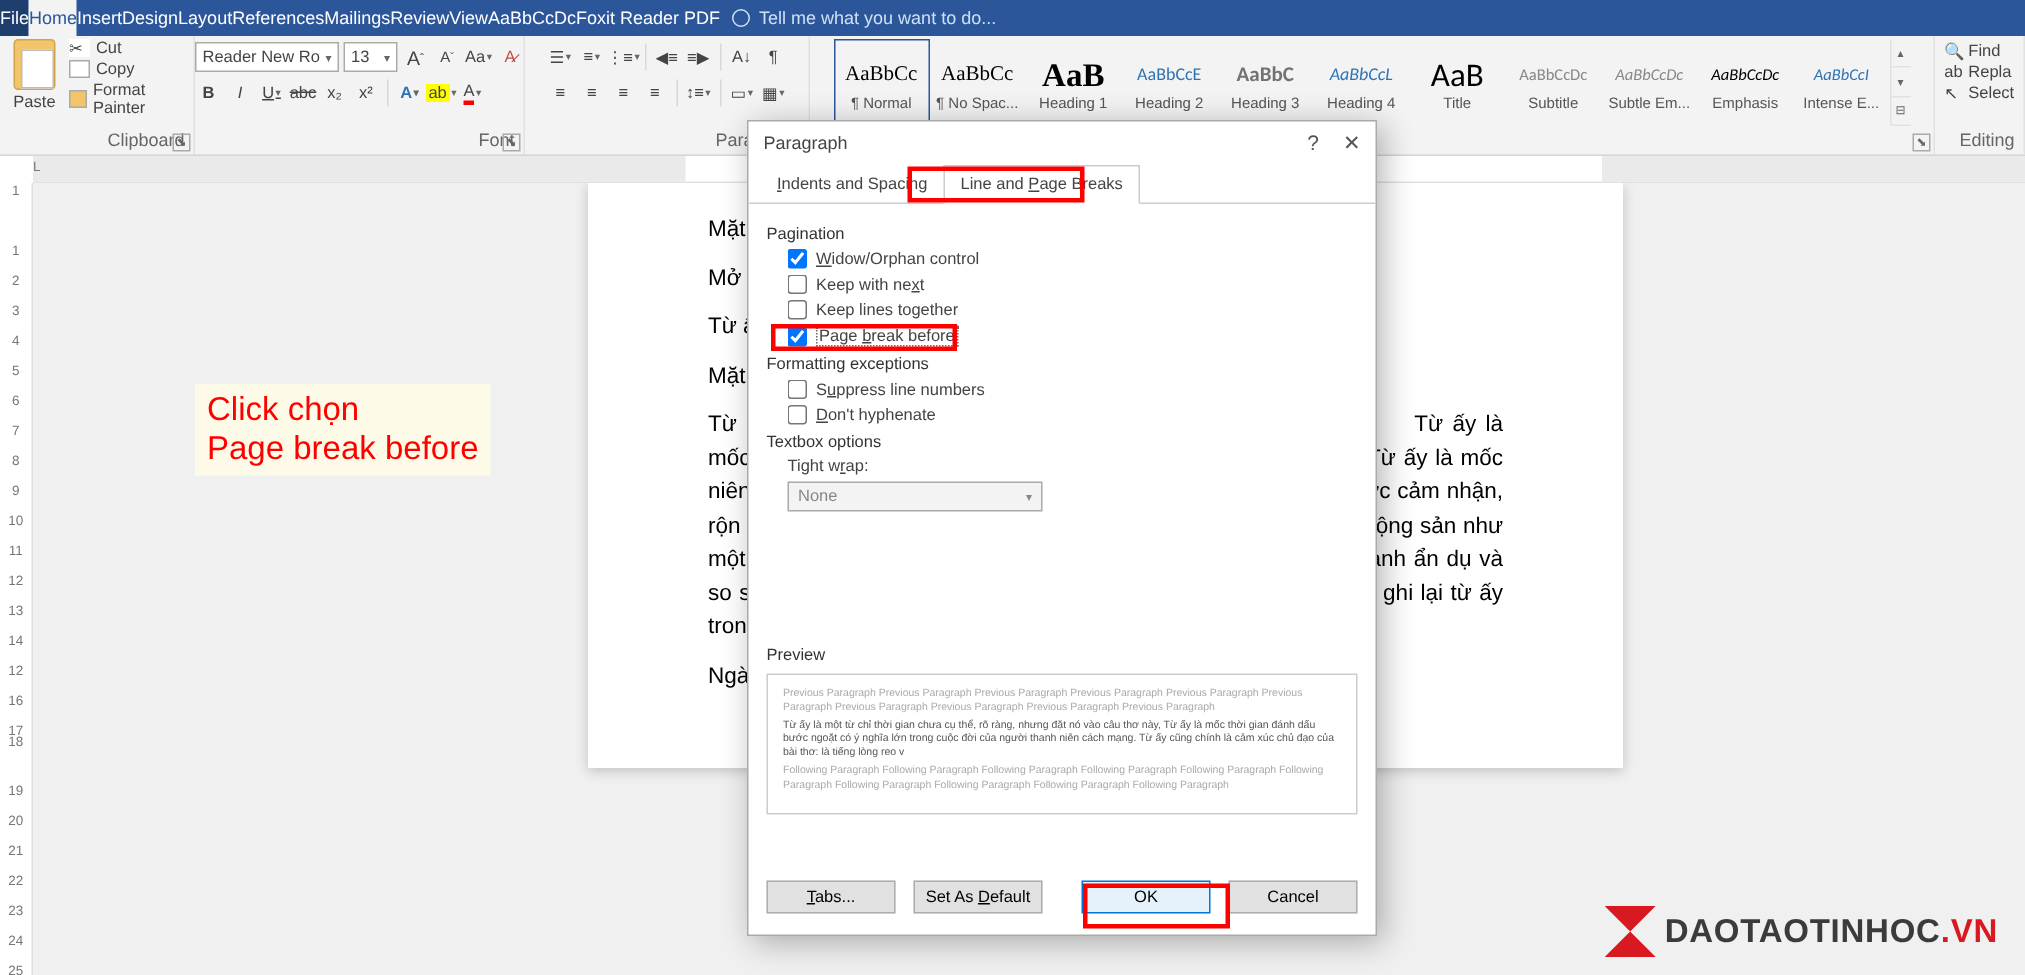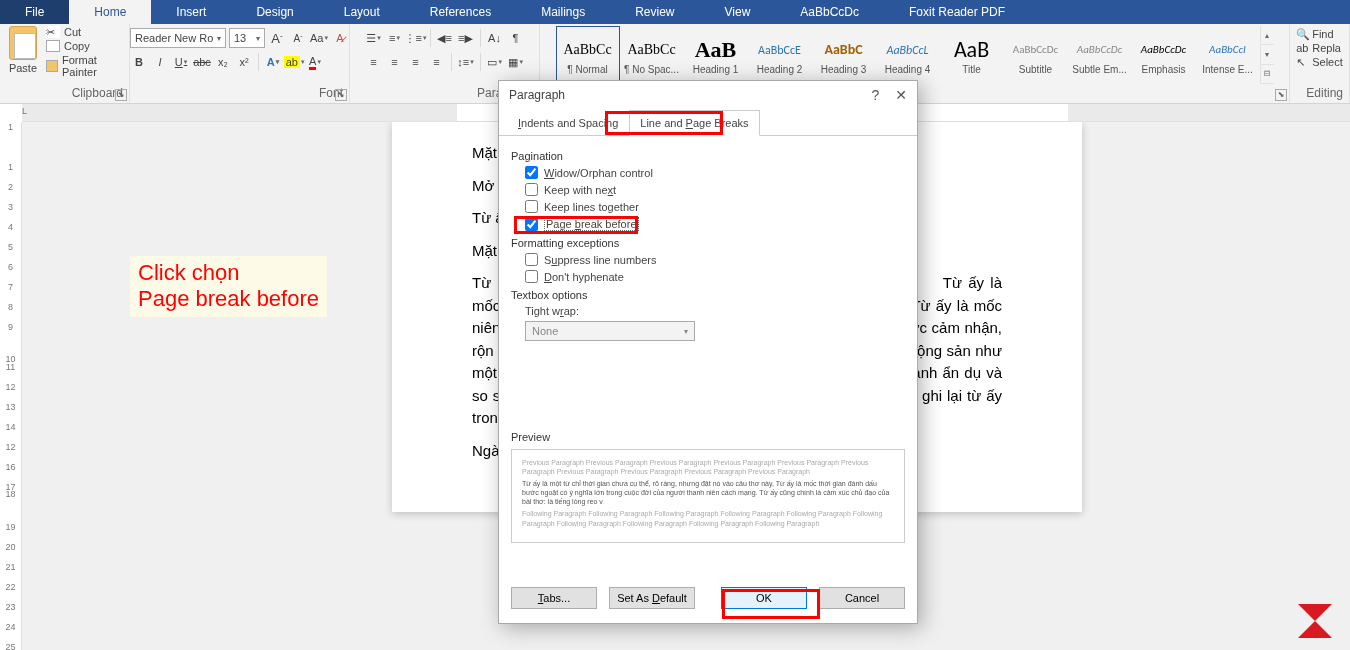--- a/index.html
+++ b/index.html
@@ -1,20 +1,20 @@
 <!DOCTYPE html>
 <html><head>
 <meta charset="utf-8">
 <style>
 * { margin: 0; padding: 0; box-sizing: border-box; font-family: "Segoe UI", Tahoma, sans-serif; }
 body { width: 1350px; height: 650px; background: #fff; overflow: hidden; position: relative; font-size: 11px; color: #444; }
 
 
 .ribbon-tabs { background: #2b579a; height: 24px; display: flex; align-items: stretch; color: #fff; font-size: 12px; }
-.ribbon-tabs .tab { padding: 0 25px; display: flex; align-items: center; cursor: pointer; }
+.ribbon-tabs .tab { padding: 0 0; display: flex; align-items: center; cursor: pointer; }
 .ribbon-tabs .tab.file { background: #1e3e6e; }
 .ribbon-tabs .tab.active { background: #f3f3f3; color: #2b579a; }
 .ribbon-tabs .tell-me { padding: 0 8px; display: flex; align-items: center; color: #cfe0f5; gap: 6px; }
 .ribbon-tabs .tell-me .bulb { width: 12px; height: 12px; border: 1px solid #cfe0f5; border-radius: 50%; position: relative; }
 
 
 .ribbon { background: #f3f3f3; height: 80px; display: flex; border-bottom: 1px solid #d4d4d4; }
 .group { border-right: 1px solid #e1e1e1; padding: 2px 6px 0 6px; display: flex; flex-direction: column; justify-content: space-between; align-items: center; position: relative; }
 .group-label { font-size: 12px; color: #666; padding: 2px 0 3px 0; text-align: right; width: 100%; }
 .group-launcher { position: absolute; right: 2px; bottom: 2px; width: 12px; height: 12px; border: 1px solid #aaa; font-size: 8px; text-align: center; line-height: 10px; color: #666; }
@@ -114,20 +114,24 @@
   <div class="tab active">Home</div>
   <div class="tab">Insert</div>
   <div class="tab">Design</div>
   <div class="tab">Layout</div>
   <div class="tab">References</div>
   <div class="tab">Mailings</div>
   <div class="tab">Review</div>
   <div class="tab">View</div>
   <div class="tab">AaBbCcDc</div>
   <div class="tab">Foxit Reader PDF</div>
+  <div class="tell-me">
+    <span class="bulb"></span>
+    <span>Tell me what you want to do...</span>
+  </div>
 </div>
 
 <div class="ribbon">
   <div class="group clipboard">
     <div class="clipboard-body">
       <div class="paste-btn">
         <div class="paste-icon"></div>
         <span>Paste</span>
       </div>
       <div class="clipboard-list">
@@ -235,21 +239,21 @@
         </div>
         <div class="style-item">
           <div class="style-preview" style="font-family: &quot;Times New Roman&quot;, serif; font-size: 22px; color: rgb(0, 0, 0); font-weight: bold;">AaB</div>
           <div class="style-name">Heading 1</div>
         </div>
         <div class="style-item">
           <div class="style-preview" style="font-family: Calibri, sans-serif; font-size: 12px; color: rgb(46, 116, 181);">AaBbCcE</div>
           <div class="style-name">Heading 2</div>
         </div>
         <div class="style-item">
-          <div class="style-preview" style="font-family: Calibri, sans-serif; font-size: 14px; color: #a16207; font-weight: bold;">AaBbC</div>
+          <div class="style-preview" style="font-family: Calibri, sans-serif; font-size: 14px; color: #737373; font-weight: bold;">AaBbC</div>
           <div class="style-name">Heading 3</div>
         </div>
         <div class="style-item">
           <div class="style-preview" style="font-family: Calibri, sans-serif; font-size: 12px; color: rgb(46, 116, 181); font-style: italic;">AaBbCcL</div>
           <div class="style-name">Heading 4</div>
         </div>
         <div class="style-item">
           <div class="style-preview" style="font-family: Calibri, sans-serif; font-size: 22px; color: rgb(0, 0, 0);">AaB</div>
           <div class="style-name">Title</div>
         </div>
@@ -309,21 +313,21 @@
     <div class="tick" style="top: 20px;"></div>
     <div class="tick" style="top: 40px;">1</div>
     <div class="tick" style="top: 60px;">2</div>
     <div class="tick" style="top: 80px;">3</div>
     <div class="tick" style="top: 100px;">4</div>
     <div class="tick" style="top: 120px;">5</div>
     <div class="tick" style="top: 140px;">6</div>
     <div class="tick" style="top: 160px;">7</div>
     <div class="tick" style="top: 180px;">8</div>
     <div class="tick" style="top: 200px;">9</div>
-    <div class="tick" style="top: 232px;">10</div>
+    <div class="tick" style="top: 220px;">10</div>
     <div class="tick" style="top: 240px;">11</div>
     <div class="tick" style="top: 260px;">12</div>
     <div class="tick" style="top: 280px;">13</div>
     <div class="tick" style="top: 300px;">14</div>
     <div class="tick" style="top: 320px;">12</div>
     <div class="tick" style="top: 340px;">16</div>
     <div class="tick" style="top: 360px;">17</div>
     <div class="tick" style="top: 367px;">18</div>
     <div class="tick" style="top: 400px;">19</div>
     <div class="tick" style="top: 420px;">20</div>
@@ -418,13 +422,14 @@
 <div class="red-box" style="left:514px; top:216px; width:124px; height:18px;"></div>
 <div class="red-box" style="left:722px; top:589px; width:98px; height:30px;"></div>
 
 <div class="callout-text">
   <div>Click chọn</div>
   <div>Page break before</div>
 </div>
 
 <div class="logo">
   <div class="mark"></div>
+  <div class="txt"><span>DAOTAOTINHOC</span><span class="red">.VN</span></div>
 </div>
 
 </body></html>

